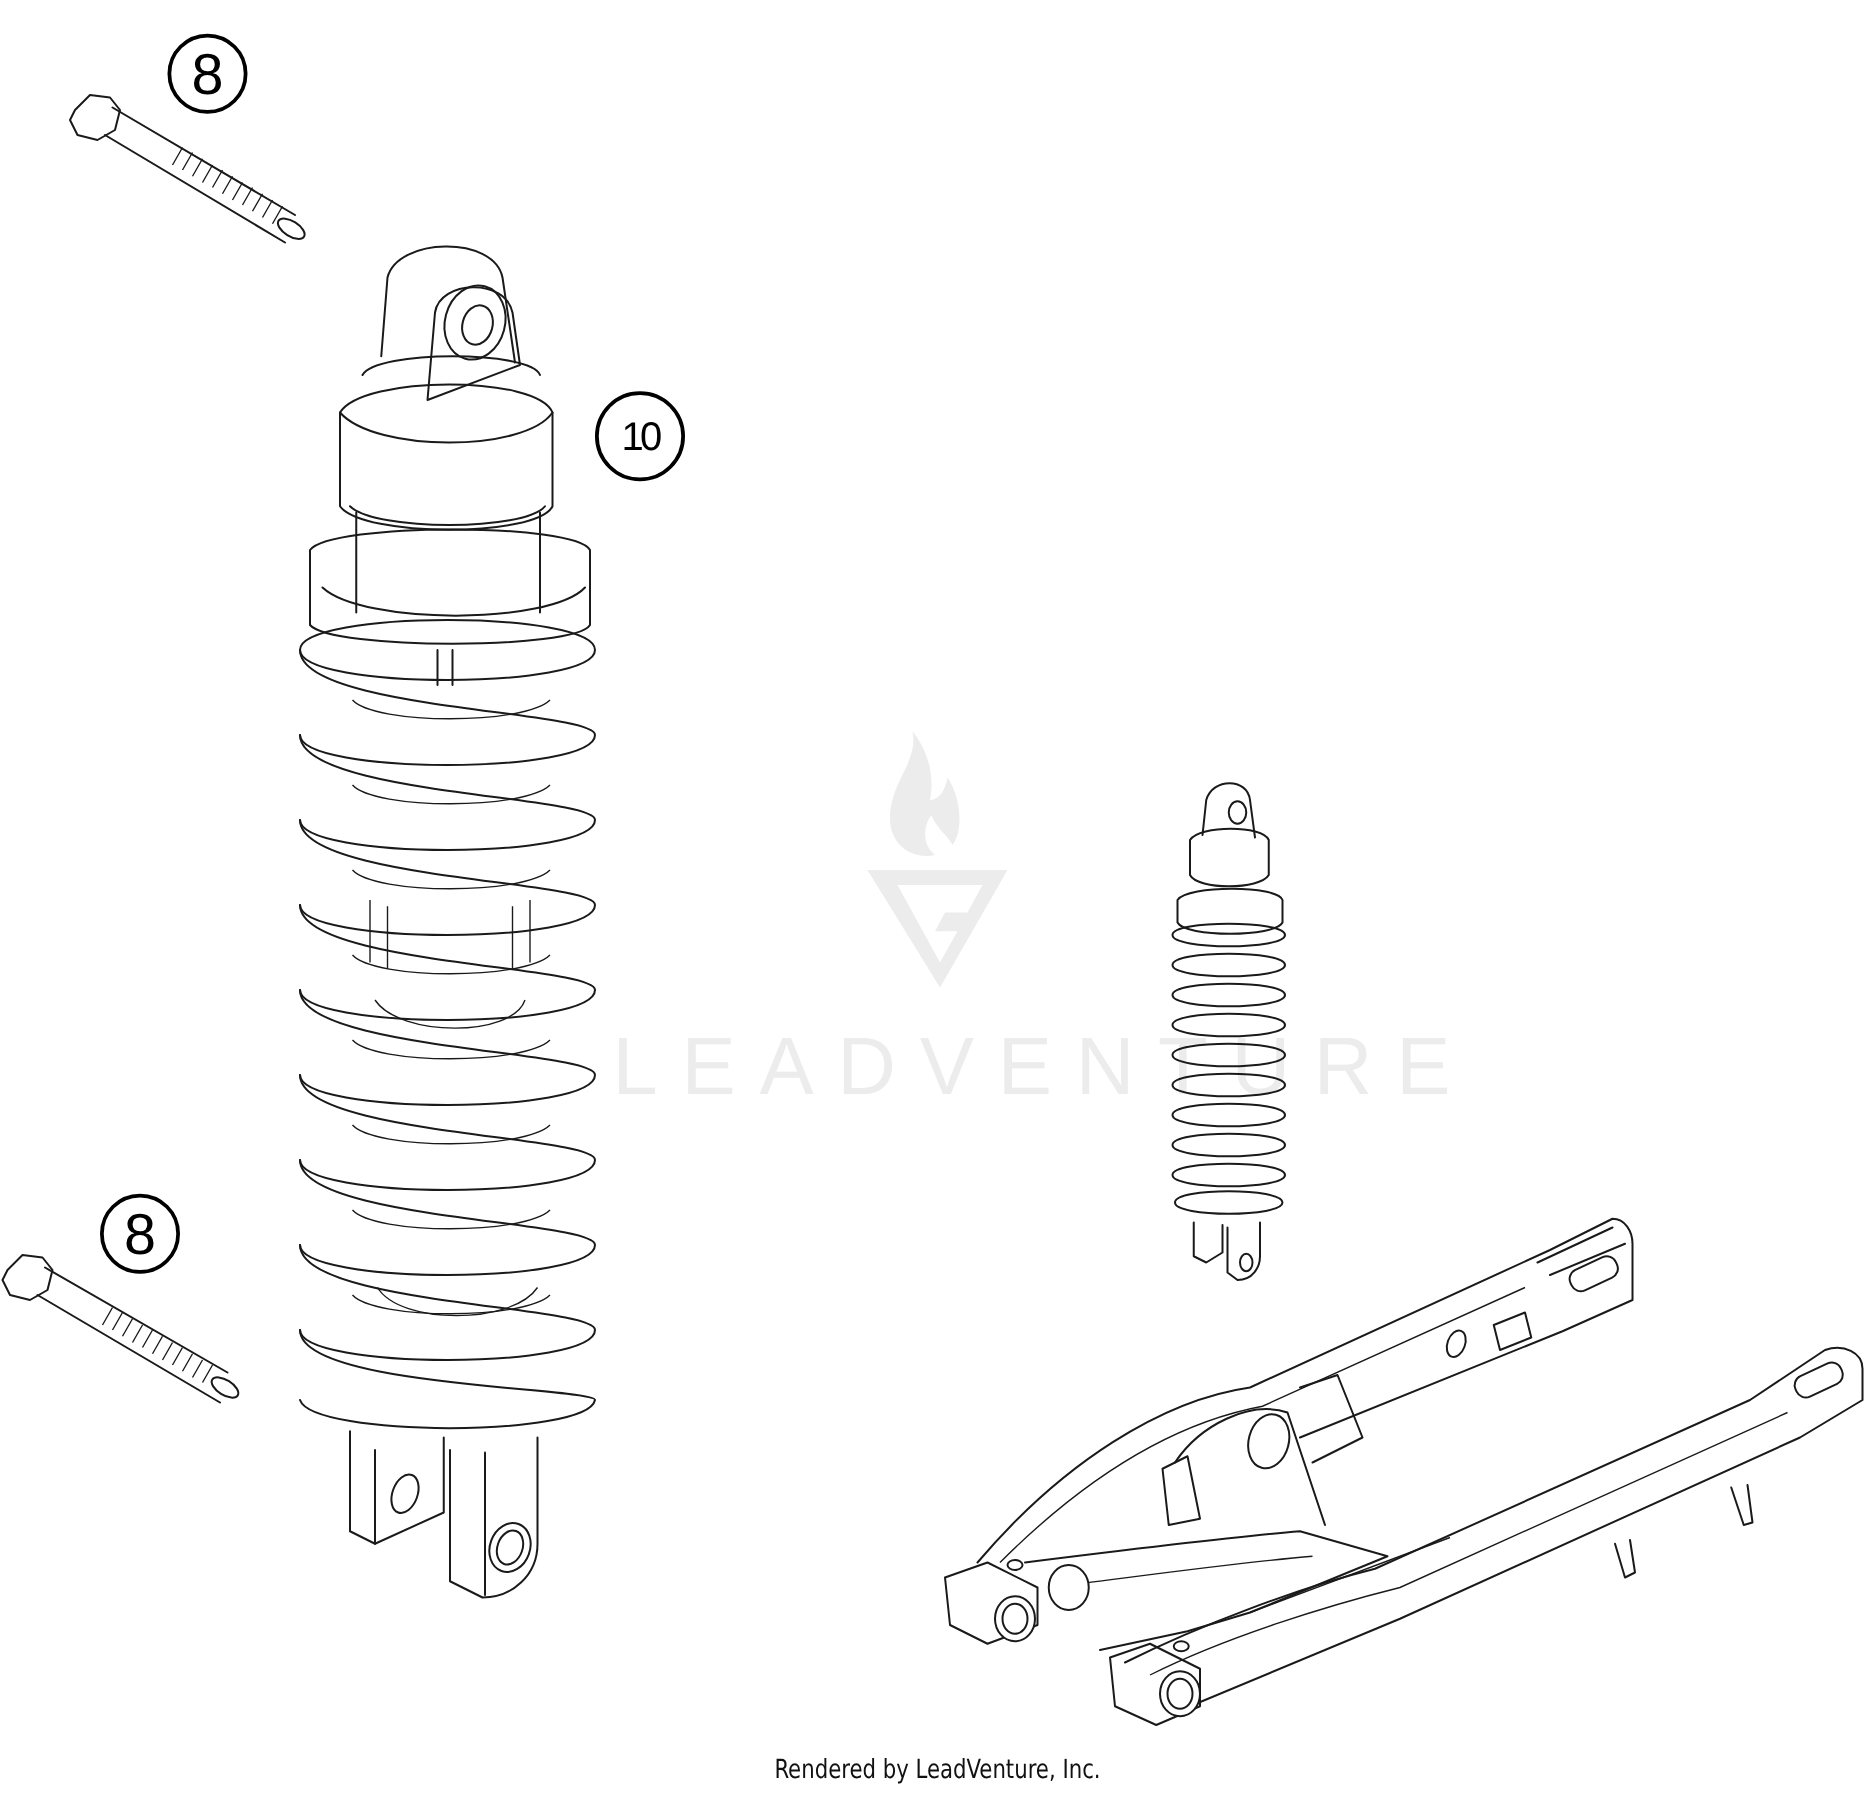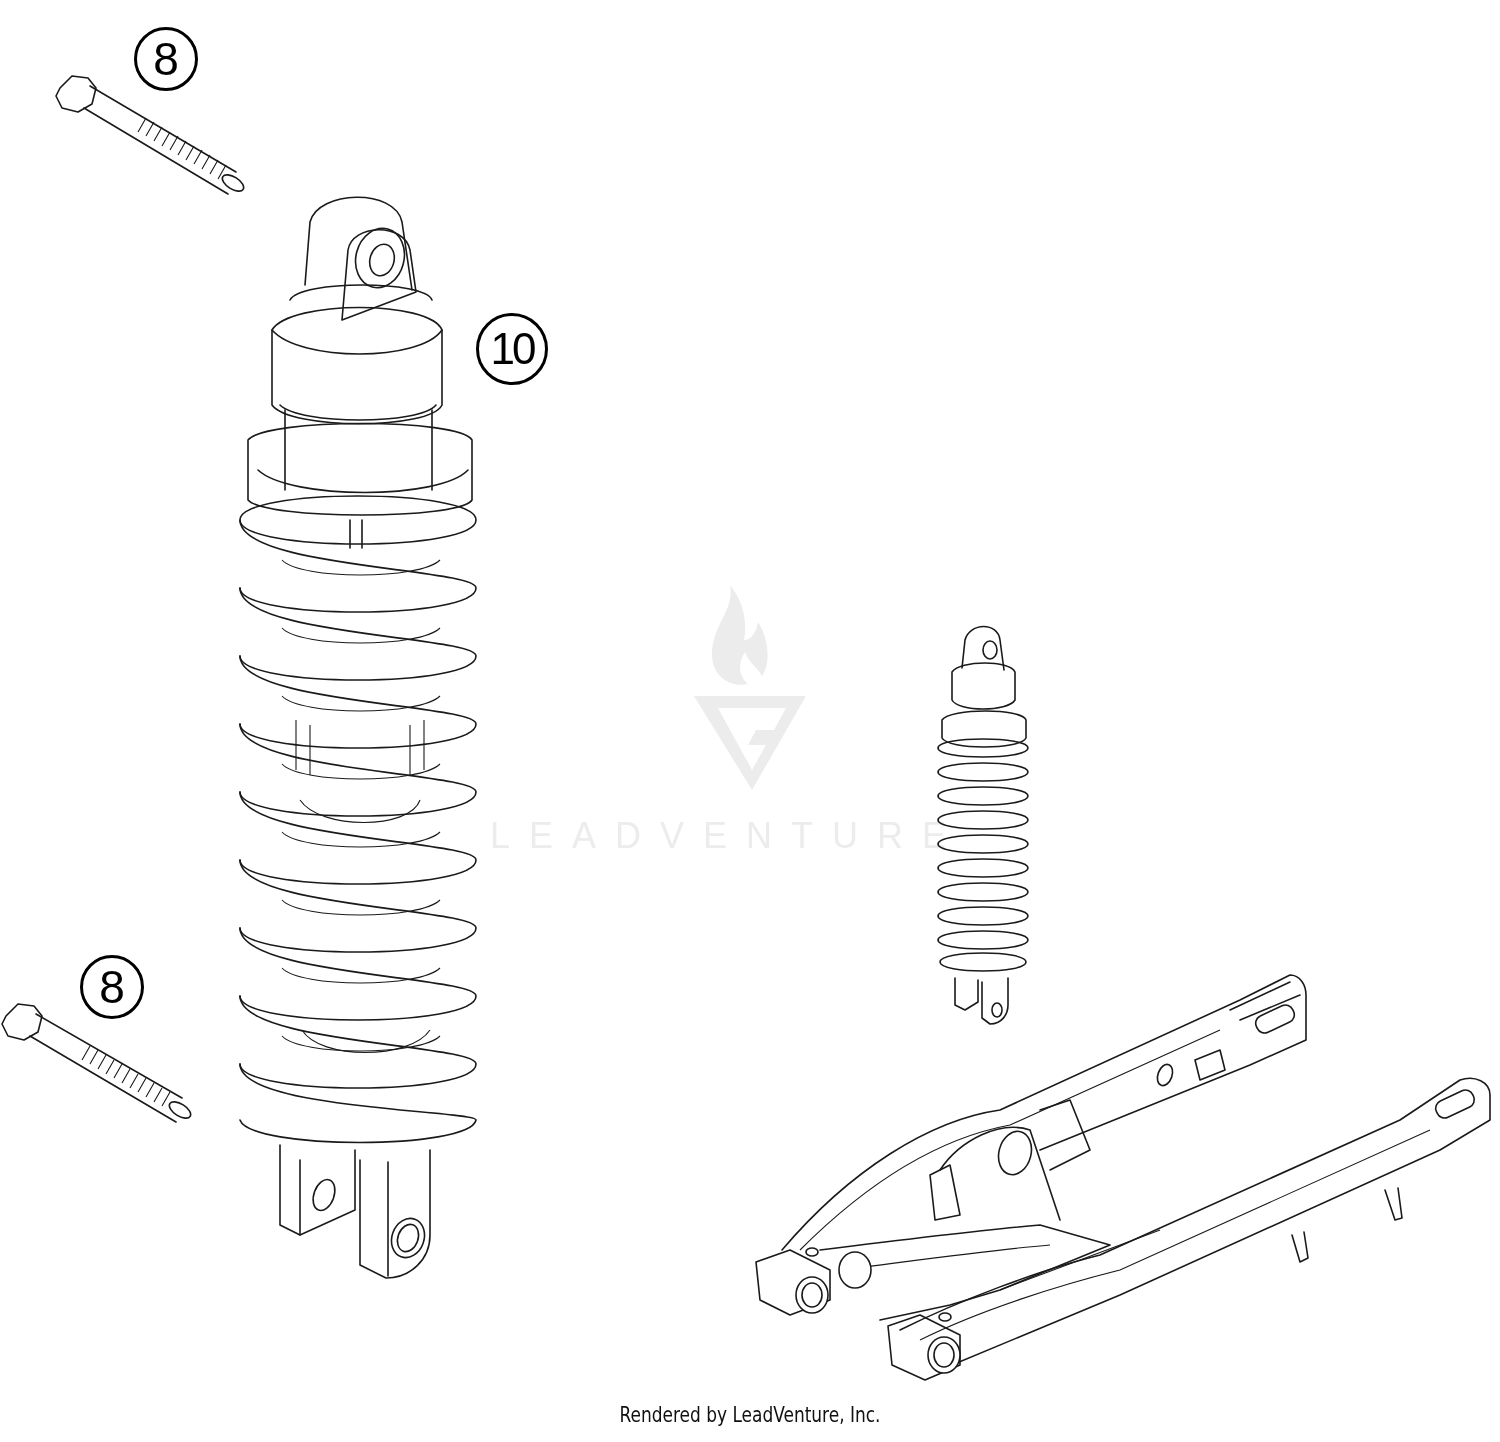--- a/index.html
+++ b/index.html
@@ -1,20 +1,20 @@
 <!DOCTYPE html>
 <html><head>
 <meta charset="utf-8">
 <style>
   html,body{margin:0;padding:0;background:#ffffff;}
   body{width:1500px;height:1442px;position:relative;overflow:hidden;font-family:"DejaVu Sans",sans-serif;}
   .layer{position:absolute;left:0;top:0;width:1500px;height:1442px;}
   .callout{position:absolute;border:3px solid #000;border-radius:50%;display:flex;align-items:center;justify-content:center;color:#000;background:transparent;font-family:"Liberation Sans",sans-serif;cursor:pointer;box-sizing:border-box;}
   .callout span{line-height:1;}
-  .wm-text{position:absolute;left:490px;top:815px;font-family:"Liberation Sans",sans-serif;font-size:36px;letter-spacing:19px;color:#ececec;font-weight:400;white-space:nowrap;}
+  .wm-text{position:absolute;left:490px;top:815px;font-family:"Liberation Sans",sans-serif;font-size:65px;letter-spacing:19px;color:#ececec;font-weight:400;white-space:nowrap;}
   .footer{position:absolute;left:0;width:1500px;top:1403px;text-align:center;font-family:"DejaVu Sans Condensed","DejaVu Sans",sans-serif;font-size:21px;color:#111;transform:scaleX(0.9);}
   svg .ln{fill:none;stroke:#1a1a1a;stroke-width:1.6;stroke-linejoin:round;stroke-linecap:round;}
   svg .lt{fill:none;stroke:#1a1a1a;stroke-width:1.1;}
   svg .wh{fill:#fff;stroke:#1a1a1a;stroke-width:1.6;}
 </style>
 </head>
 <body>
 
 <svg class="layer" viewBox="0 0 1500 1442">
   <g fill="#ececec">
@@ -145,20 +145,20 @@
     <path class="ln" d="M888 1326 L920 1315 L960 1335 L960 1365 L925 1380 L892 1365 Z"></path>
     <ellipse class="wh" cx="944" cy="1355" rx="16" ry="18"></ellipse>
     <ellipse class="ln" cx="944" cy="1355" rx="10" ry="12"></ellipse>
     <ellipse class="ln" cx="945" cy="1317" rx="6" ry="4"></ellipse>
   </g>
 </svg>
 
 <div class="callout" style="left:134px;top:27px;width:64px;height:64px;font-size:46px;">
   <span>8</span>
 </div>
-<div class="callout" style="left:476px;top:313px;width:72px;height:72px;font-size:44px;">
+<div class="callout" style="left:476px;top:313px;width:72px;height:72px;font-size:32px;">
   <span style="letter-spacing:-3px;">10</span>
 </div>
 <div class="callout" style="left:80px;top:955px;width:64px;height:64px;font-size:46px;">
   <span>8</span>
 </div>
 
 <div class="footer">Rendered by LeadVenture, Inc.</div>
 
 </body></html>

